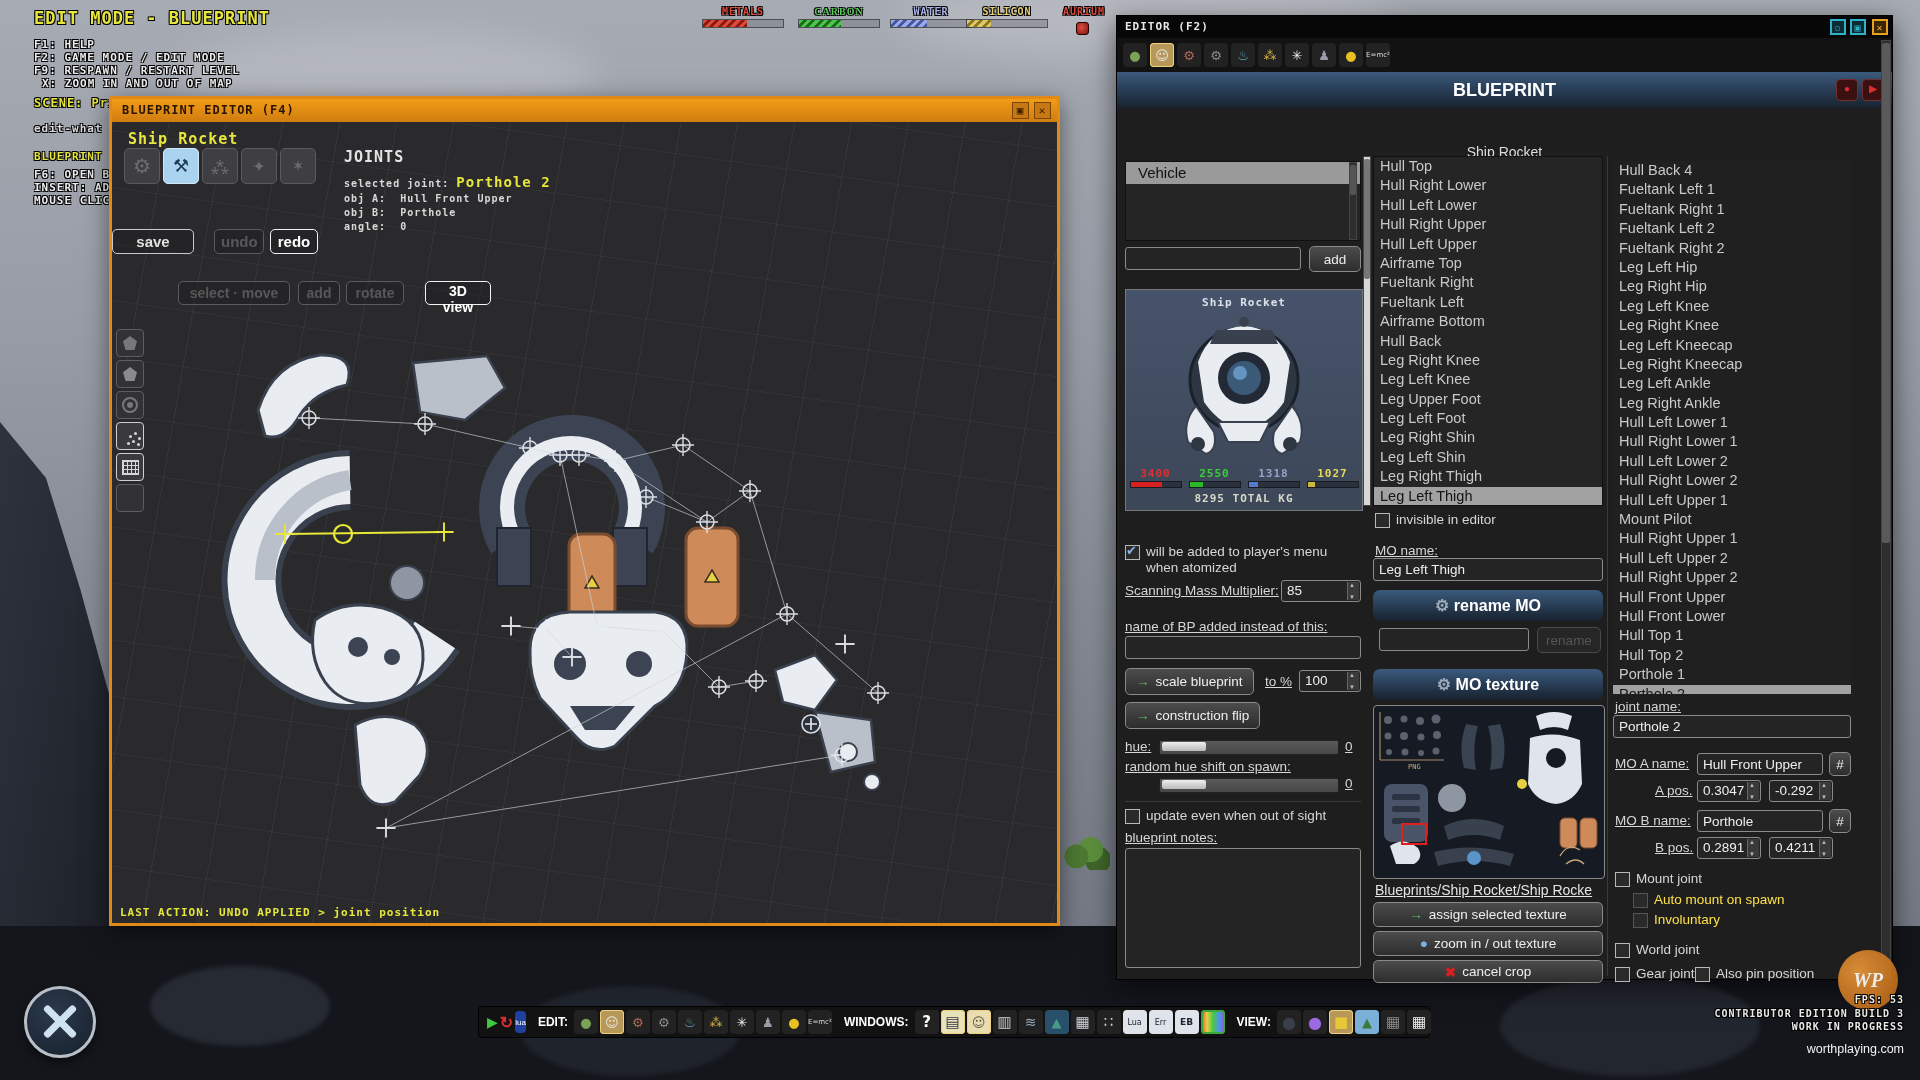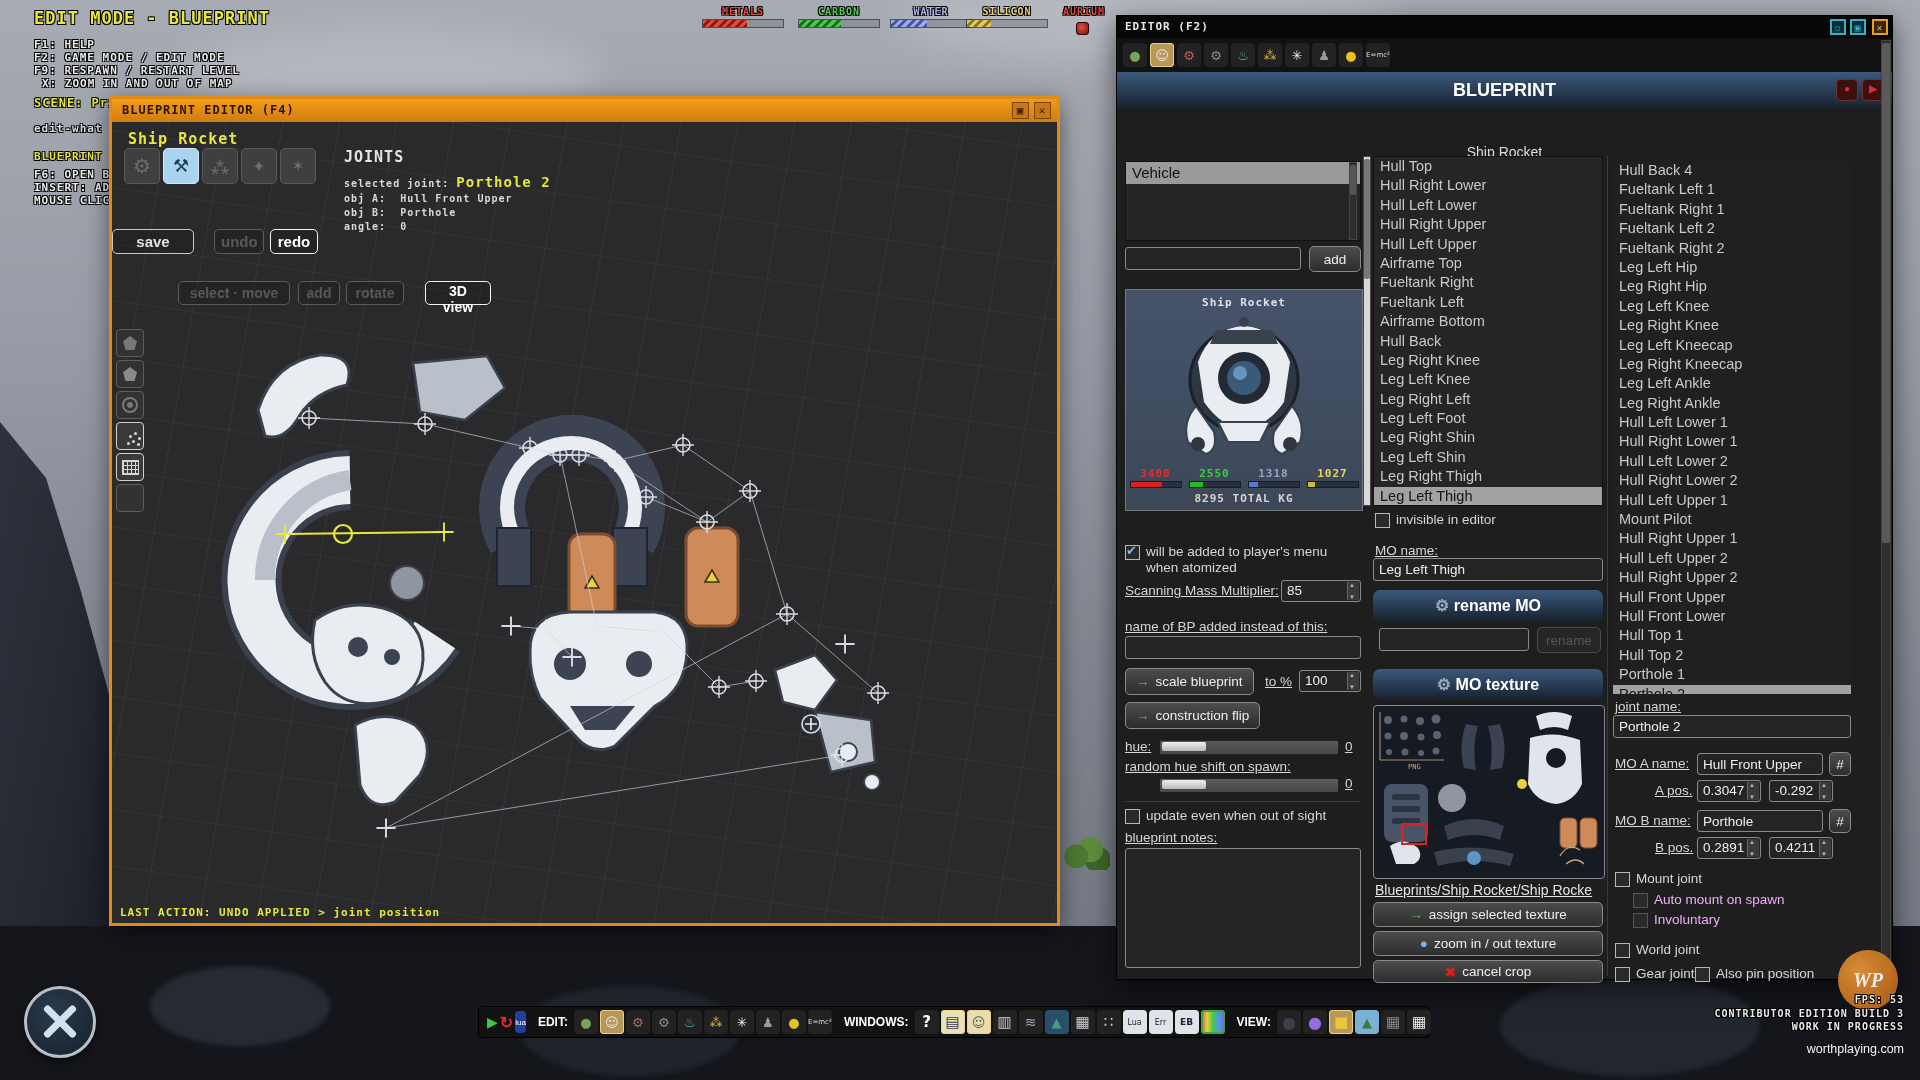--- a/index.html
+++ b/index.html
@@ -91,29 +91,29 @@
     font-family:"Liberation Sans",sans-serif;}
   .ed-btn.dis{color:#555;border-color:#4a4a4a;background:#262626;}
   .floppy{width:13px;height:13px;background:#e6dcc0;position:relative;display:inline-block;}
   .floppy::after{content:"";position:absolute;left:3px;top:0;width:7px;height:5px;background:#6a6050;}
   .arrow-undo{color:#586858;font-size:16px;font-weight:bold;}
   .arrow-redo{color:#8aa2e8;font-size:16px;font-weight:bold;}
   .edship{position:absolute;left:0;top:128px;right:0;text-align:center;font-size:14px;color:#ddd;}
   .list{background:#252525;border:1px solid #111;overflow:hidden;position:absolute;box-sizing:border-box;}
   .list-item{height:19.4px;line-height:19.4px;padding-left:6px;font-size:14.5px;color:#c9c9c9;white-space:nowrap;overflow:hidden;}
   .list-item.selected{background:#a2a2a2;color:#141414;}
-  .cat-item{height:22px;line-height:22px;padding-left:6px;font-size:15px;color:#c9c9c9;}
+  .cat-item{height:22px;line-height:22px;padding-left:12px;font-size:15px;color:#c9c9c9;}
   .cat-item.selected{background:#9a9a9a;color:#111;}
   .ed-input{background:#242424;border:1px solid #8a8a8a;border-radius:3px;color:#eee;font-size:13.5px;
     padding:0 5px;box-sizing:border-box;position:absolute;font-family:"Liberation Sans",sans-serif;}
   .ed-label{position:absolute;color:#d6d6d6;font-size:13.5px;white-space:nowrap;text-decoration:underline;}
   .chk{position:absolute;display:flex;align-items:flex-start;gap:6px;color:#d6d6d6;font-size:13.5px;}
   .chk .box{width:13px;height:13px;border:1px solid #b8b8b8;background:#2a2a2a;flex:none;margin-top:1px;position:relative;}
   .chk.on .box::after{content:"✔";position:absolute;left:0px;top:-3px;color:#8ab4ec;font-size:13px;}
-  .chk.dim{color:#f0abfc;}
+  .chk.dim{color:#fde047;}
   .chk.dim .box{border-color:#555;}
   .spin{position:absolute;background:#242424;border:1px solid #8a8a8a;border-radius:3px;box-sizing:border-box;color:#eee;font-size:13.5px;}
   .spin .val{position:absolute;left:5px;top:2px;}
   .spin .arrows{position:absolute;right:1px;top:1px;bottom:1px;width:11px;background:#3a3a3a;border-left:1px solid #666;}
   .spin .arrows::before{content:"▲";position:absolute;top:0px;left:1px;font-size:6px;color:#bbb;}
   .spin .arrows::after{content:"▼";position:absolute;bottom:0px;left:1px;font-size:6px;color:#bbb;}
   .slider{position:absolute;height:13px;background:linear-gradient(180deg,#5a5a5a,#474747);border:1px solid #222;border-radius:2px;}
   .slider .handle{position:absolute;left:2px;top:1px;width:44px;height:9px;background:linear-gradient(180deg,#efefef,#b9b9b9);border-radius:2px;}
   .preview{position:absolute;border:1px solid #777;background:linear-gradient(180deg,#46536a,#3c4758);}
   .pv-title{position:absolute;top:6px;width:100%;text-align:center;font-size:11px;color:#dde2ea;}
@@ -215,21 +215,21 @@
   <div class="hud px outline hud-line" style="left:34px;top:168px;">F6: OPEN BL</div>
   <div class="hud px outline hud-line" style="left:34px;top:181px;">INSERT: ADD</div>
   <div class="hud px outline hud-line" style="left:34px;top:194px;">MOUSE CLICK</div>
 
   <div class="res px outline" style="left:702px;">
     <span class="rlabel" style="color:#e04838;">METALS</span>
     <div class="rbar">
         <div class="rfill" style="background: repeating-linear-gradient(135deg, rgb(224, 72, 56) 0px, rgb(224, 72, 56) 3px, rgb(138, 28, 18) 3px, rgb(138, 28, 18) 6px); width: 55%;"></div>
       </div>
   </div>
-  <div class="res px outline" style="left:798px;">
+  <div class="res px outline" style="left:798px;font-family:Liberation Serif, serif;">
     <span class="rlabel" style="color:#50d050;">CARBON</span>
     <div class="rbar">
         <div class="rfill" style="background: repeating-linear-gradient(135deg, rgb(72, 200, 72) 0px, rgb(72, 200, 72) 3px, rgb(30, 106, 30) 3px, rgb(30, 106, 30) 6px); width: 52%;"></div>
       </div>
   </div>
   <div class="res px outline" style="left:890px;">
     <span class="rlabel" style="color:#aab4ee;">WATER</span>
     <div class="rbar">
         <div class="rfill" style="background: repeating-linear-gradient(135deg, rgb(154, 168, 234) 0px, rgb(154, 168, 234) 3px, rgb(72, 88, 160) 3px, rgb(72, 88, 160) 6px); width: 45%;"></div>
       </div>
@@ -510,21 +510,21 @@
         <div class="list-item">Hull Left Lower</div>
         <div class="list-item">Hull Right Upper</div>
         <div class="list-item">Hull Left Upper</div>
         <div class="list-item">Airframe Top</div>
         <div class="list-item">Fueltank Right</div>
         <div class="list-item">Fueltank Left</div>
         <div class="list-item">Airframe Bottom</div>
         <div class="list-item">Hull Back</div>
         <div class="list-item">Leg Right Knee</div>
         <div class="list-item">Leg Left Knee</div>
-        <div class="list-item">Leg Right Left</div>
+        <div class="list-item">Leg Upper Foot</div>
         <div class="list-item">Leg Left Foot</div>
         <div class="list-item">Leg Right Shin</div>
         <div class="list-item">Leg Left Shin</div>
         <div class="list-item">Leg Right Thigh</div>
         <div class="list-item selected">Leg Left Thigh</div>
       </div>
     <div class="chk" style="left:258px;top:496px;">
       <span class="box"></span>
         <span>invisible in editor</span>
     </div>

